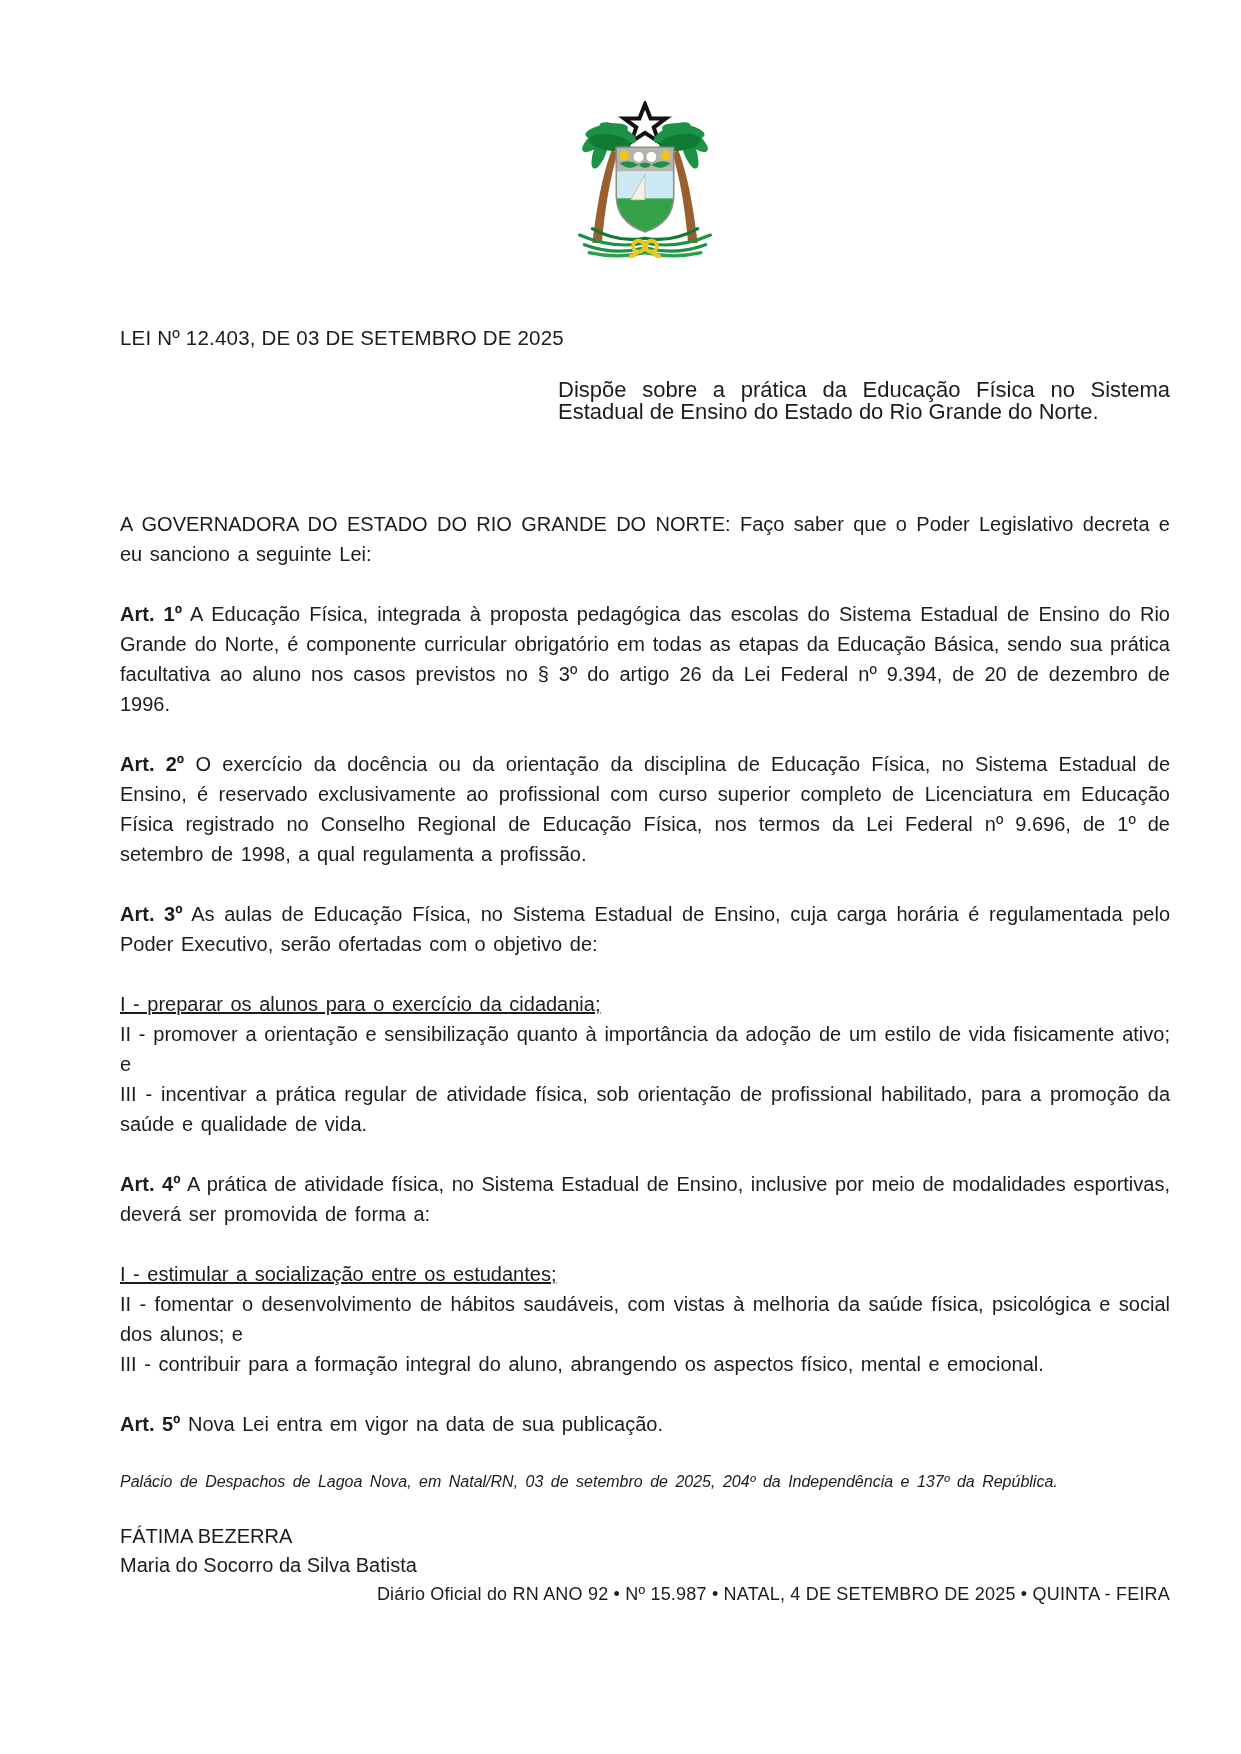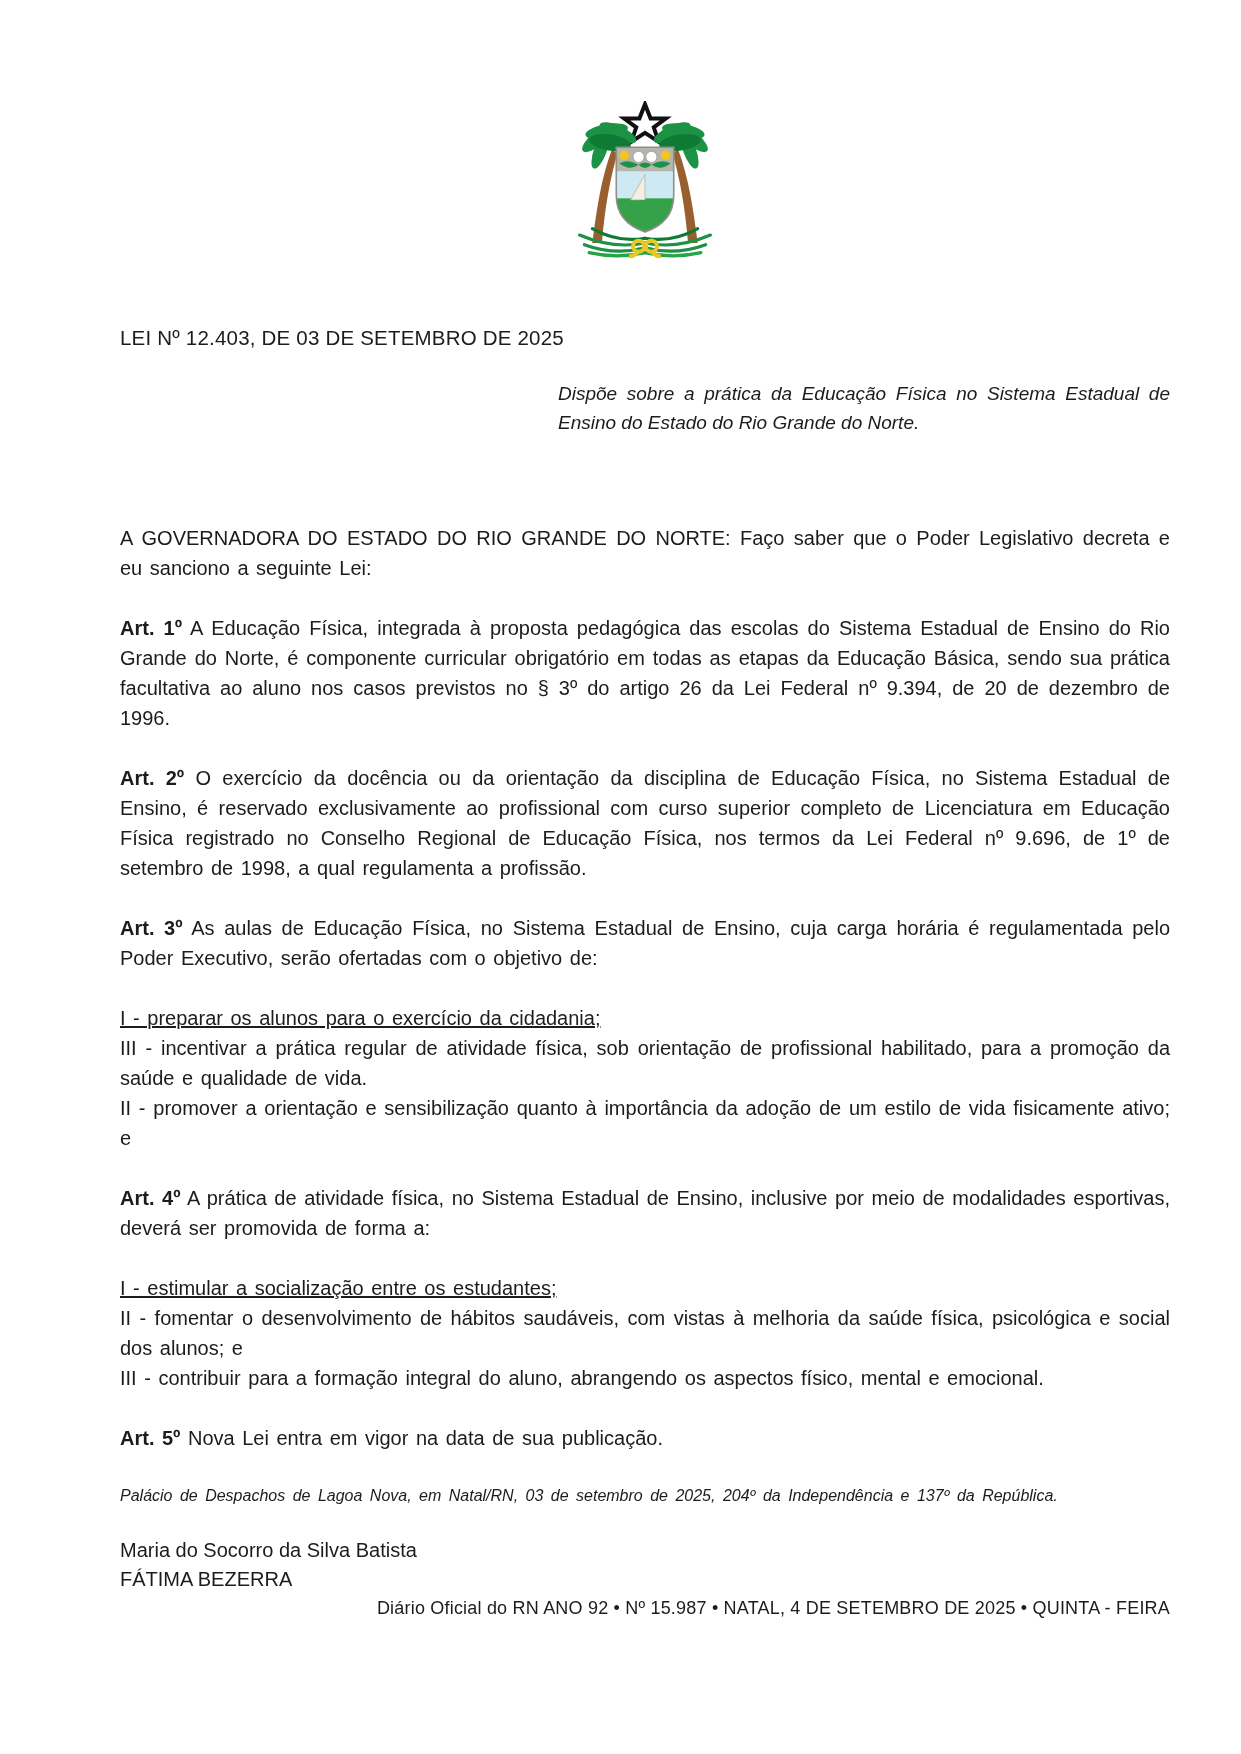--- a/index.html
+++ b/index.html
@@ -27,23 +27,22 @@
   }
   .law-title{
     margin:64px 0 0 0;
     font-size:20.5px;
     line-height:30px;
     letter-spacing:.2px;
     white-space:nowrap;
   }
   .epigraph{
     margin:26px 0 0 438px;
-    font-size:19px;
-    line-height:29px;
-    font-style:italic;
+    font-size:22px;
+    line-height:22px;
     text-align:justify;
   }
   .para{
     margin:30px 0 0 0;
     font-size:20px;
     line-height:30px;
     text-align:justify;
     word-spacing:2px;
   }
   .para .art{font-weight:bold;}
@@ -160,33 +159,33 @@
 
   <p class="para"><strong class="art">Art. 1º</strong>
     <span>A Educação Física, integrada à proposta pedagógica das escolas do Sistema Estadual de Ensino do Rio Grande do Norte, é componente curricular obrigatório em todas as etapas da Educação Básica, sendo sua prática facultativa ao aluno nos casos previstos no § 3º do artigo 26 da Lei Federal nº 9.394, de 20 de dezembro de 1996.</span></p>
 
   <p class="para"><strong class="art">Art. 2º</strong>
     <span>O exercício da docência ou da orientação da disciplina de Educação Física, no Sistema Estadual de Ensino, é reservado exclusivamente ao profissional com curso superior completo de Licenciatura em Educação Física registrado no Conselho Regional de Educação Física, nos termos da Lei Federal nº 9.696, de 1º de setembro de 1998, a qual regulamenta a profissão.</span></p>
 
   <p class="para"><strong class="art">Art. 3º</strong>
     <span>As aulas de Educação Física, no Sistema Estadual de Ensino, cuja carga horária é regulamentada pelo Poder Executivo, serão ofertadas com o objetivo de:</span></p>
   <p class="para item first">I - preparar os alunos para o exercício da cidadania;</p>
+  <p class="para item">II - promover a orientação e sensibilização quanto à importância da adoção de um estilo de vida fisicamente ativo; e</p>
   <p class="para item">III - incentivar a prática regular de atividade física, sob orientação de profissional habilitado, para a promoção da saúde e qualidade de vida.</p>
-  <p class="para item">II - promover a orientação e sensibilização quanto à importância da adoção de um estilo de vida fisicamente ativo; e</p>
 
   <p class="para"><strong class="art">Art. 4º</strong>
     <span>A prática de atividade física, no Sistema Estadual de Ensino, inclusive por meio de modalidades esportivas, deverá ser promovida de forma a:</span></p>
   <p class="para item first">I - estimular a socialização entre os estudantes;</p>
   <p class="para item">II - fomentar o desenvolvimento de hábitos saudáveis, com vistas à melhoria da saúde física, psicológica e social dos alunos; e</p>
   <p class="para item">III - contribuir para a formação integral do aluno, abrangendo os aspectos físico, mental e emocional.</p>
 
   <p class="para"><strong class="art">Art. 5º</strong>
     <span>Nova Lei entra em vigor na data de sua publicação.</span></p>
 
   <p class="closing">Palácio de Despachos de Lagoa Nova, em Natal/RN, 03 de setembro de 2025, 204º da Independência e 137º da República.</p>
 
   <div class="sig-block">
+    <p class="sig-line">FÁTIMA BEZERRA</p>
     <p class="sig-line">Maria do Socorro da Silva Batista</p>
-    <p class="sig-line">FÁTIMA BEZERRA</p>
     <p class="footer-line">Diário Oficial do RN ANO 92 • Nº 15.987 • NATAL, 4 DE SETEMBRO DE 2025 • QUINTA - FEIRA</p>
   </div>
 
 </main>
 
 </body></html>

